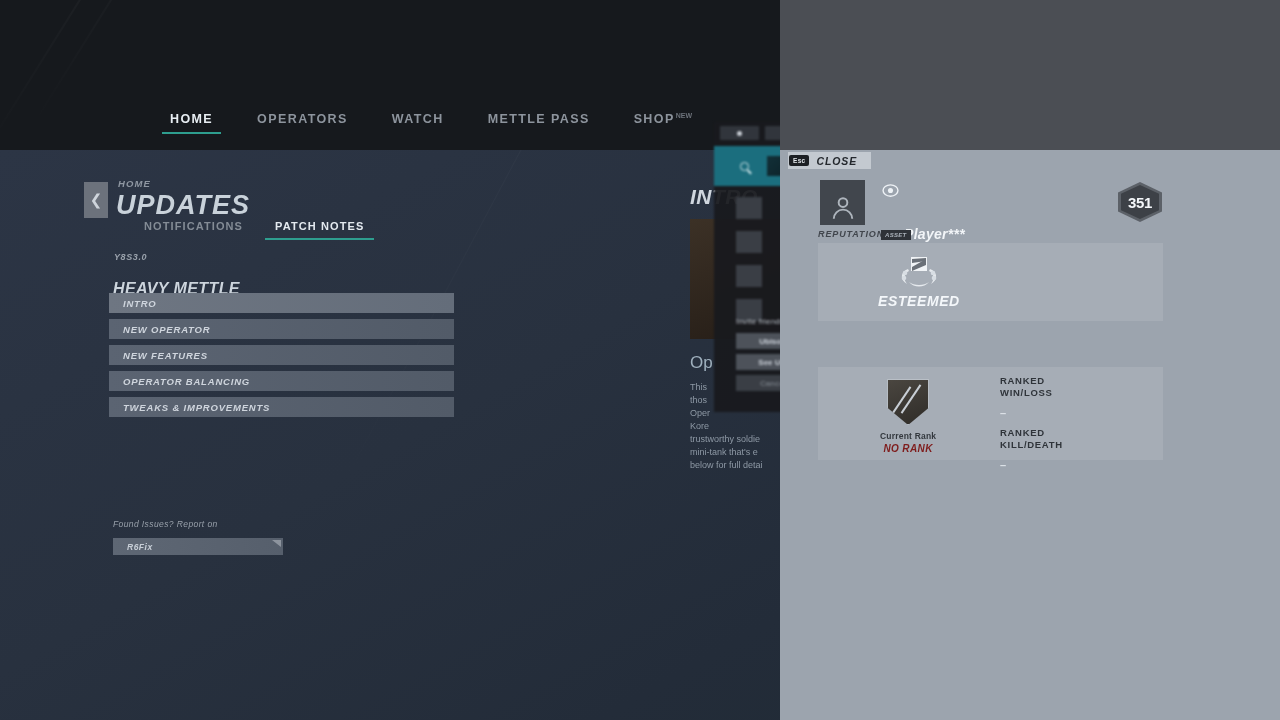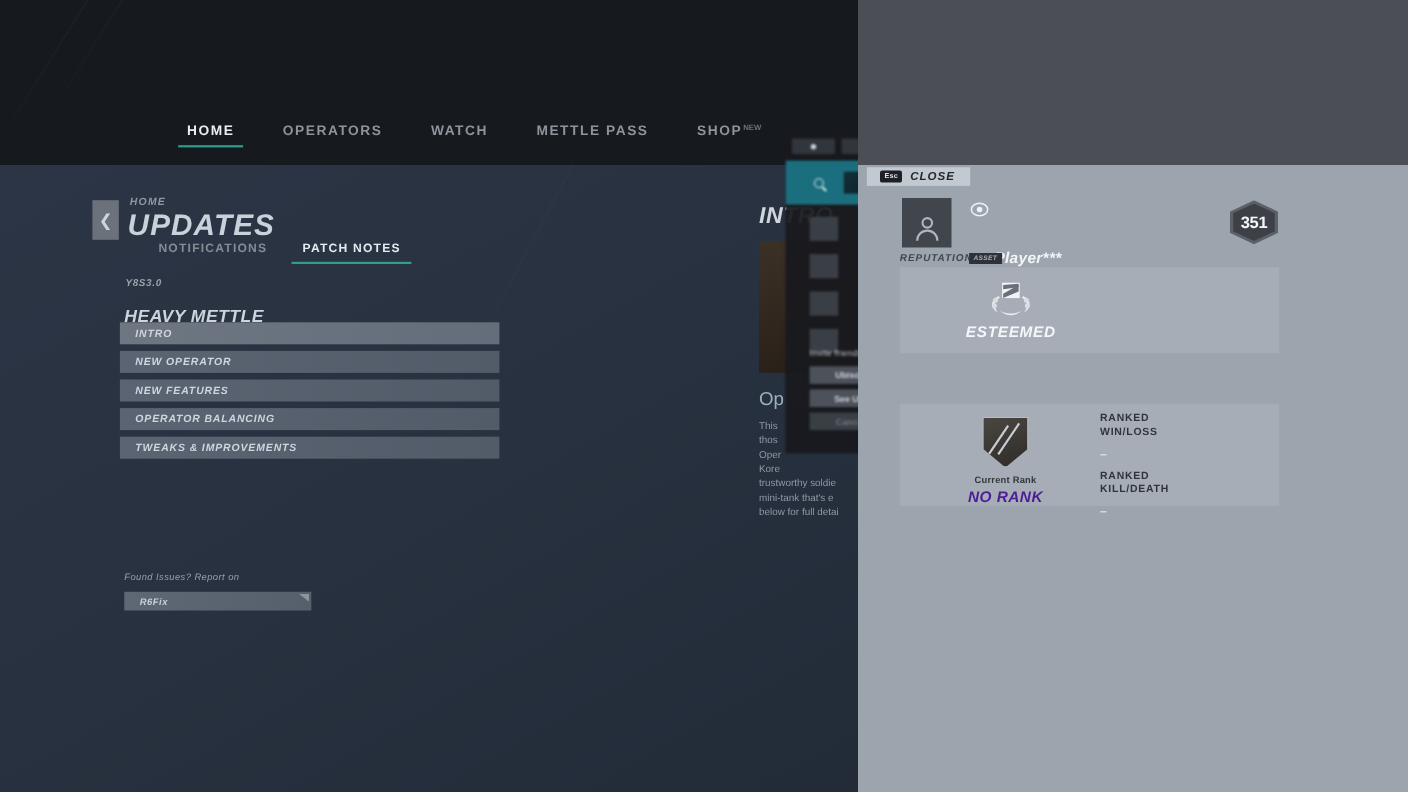--- a/index.html
+++ b/index.html
@@ -195,21 +195,21 @@
   .dialog-btn.b3 { top:253px; background:#3a3e45; color:#70767e; }
 
   
   #overlay { position:absolute; left:780px; top:0; width:500px; height:720px; }
   .ov-top { position:absolute; left:0; top:0; width:100%; height:150px; background:#4b4e54; }
   .ov-body { position:absolute; left:0; top:150px; width:100%; height:570px; background:#9ca4ae; }
 
   .close-chip {
     position:absolute; left:8px; top:152px; height:17px;
     background:#c3c9d0; display:flex; align-items:center; gap:7px;
-    padding:0 14px 0 12px;
+    padding:0 14px 0 1px;
   }
   .esc-key {
     background:#1d2024; color:#e2e6ea;
     font-size:6.5px; font-weight:bold; letter-spacing:0.3px;
     padding:2px 4px; border-radius:2px;
   }
   .close-text {
     font-size:10.5px; font-style:italic; font-weight:bold;
     letter-spacing:0.9px; color:#24282d;
   }
@@ -291,22 +291,22 @@
     position:absolute; width:2px; height:34px; background:#c8ced5;
     transform:rotate(34deg);
   }
   .rank-shield .s1 { left:12px; top:4px; }
   .rank-shield .s2 { left:22px; top:2px; }
   .rank-caption {
     margin-top:6px; font-size:8.5px; font-weight:bold; color:#33383e;
     letter-spacing:0.2px;
   }
   .rank-value {
-    margin-top:2px; font-size:14px; font-style:italic; font-weight:bold;
-    color:#4c1d95; letter-spacing:0.4px;
+    margin-top:2px; font-size:10px; font-style:italic; font-weight:bold;
+    color:#7f1d1d; letter-spacing:0.4px;
   }
 
   .stat { position:absolute; left:182px; }
   .stat.s1 { top:8px; }
   .stat.s2 { top:60px; }
   .stat-label {
     font-size:9.5px; font-weight:bold; color:#2f343a;
     letter-spacing:0.7px; line-height:12px;
   }
   .stat-value {

